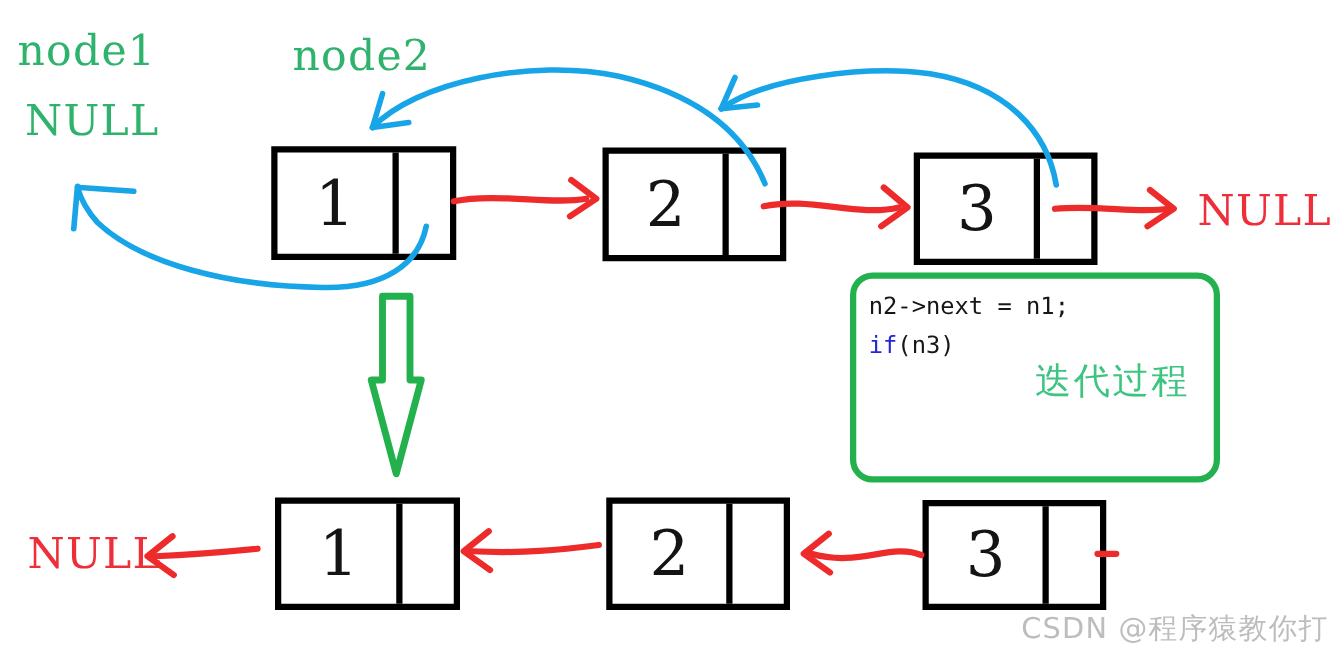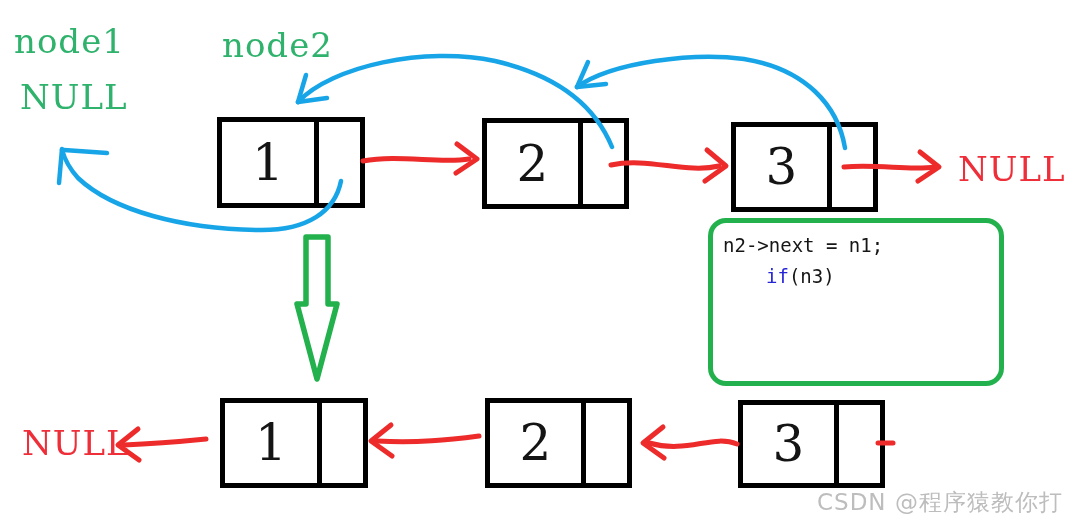--- a/index.html
+++ b/index.html
@@ -13,47 +13,47 @@
   .node{
     position:absolute;box-sizing:border-box;border:5px solid #000;background:#fff;
     display:flex;z-index:1;
   }
   .node .val{
     flex:1;display:flex;align-items:center;justify-content:center;
     font-size:50px;color:#141414;font-family:"DejaVu Serif","Liberation Serif",serif;
   }
   .node .ptr{width:41px;border-left:5px solid #000;}
   .codebox{
-    position:absolute;left:708px;top:218px;width:296px;height:168px;
+    position:absolute;left:680px;top:218px;width:296px;height:168px;
     box-sizing:border-box;border:5px solid #22b14c;border-radius:18px;
     padding:7px 0 0 10px;background:#fff;z-index:1;
     font-family:"DejaVu Sans Mono","Liberation Mono",monospace;
     font-size:19px;line-height:31px;color:#161616;
   }
   .code-line{white-space:pre;}
-  .code-line .kw{color:#2626d8;margin-left:43px;}
+  .code-line .kw{color:#2626d8;}
   .code-line.indent{padding-left:71px;}
   .annotation{
     position:absolute;left:828px;top:285px;color:#3cc480;font-size:29px;
     letter-spacing:2px;z-index:2;font-family:"DejaVu Serif","Liberation Serif",serif;
   }
   .watermark{
     position:absolute;left:817px;top:487px;color:#bdbdbd;font-size:23px;
     letter-spacing:1px;z-index:3;font-family:"DejaVu Sans","Liberation Sans",sans-serif;
   }
   svg.overlay{position:absolute;left:0;top:0;z-index:4;pointer-events:none;}
 </style>
 </head>
 <body>
 
 <div class="canvas">
 
   <div class="abs green-label" style="left:14px;top:24px;">node1</div>
   <div class="abs green-label" style="left:20px;top:80px;">NULL</div>
-  <div class="abs green-label" style="left:222px;top:28px;">node2</div>
+  <div class="abs green-label" style="left:234px;top:28px;">node2</div>
 
   <div class="abs red-label" style="left:958px;top:152px;">NULL</div>
   <div class="abs red-label" style="left:22px;top:426px;">NULL</div>
 
   <div class="node" style="left:217px;top:117px;width:148px;height:91px;">
     <div class="val">1</div>
     <div class="ptr"></div>
   </div>
   <div class="node" style="left:482px;top:118px;width:147px;height:91px;">
     <div class="val">2</div>
@@ -74,20 +74,21 @@
   </div>
   <div class="node" style="left:738px;top:400px;width:147px;height:88px;">
     <div class="val">3</div>
     <div class="ptr"></div>
   </div>
 
   <div class="codebox">
     <div class="code-line">n2-&gt;next = n1;</div>
     <div class="code-line"><span class="kw">if</span><span>(n3)</span></div>
   </div>
+  <div class="annotation">迭代过程</div>
 
   <div class="watermark">CSDN @程序猿教你打篮球</div>
 
   <svg class="overlay" width="1065" height="521" viewBox="0 0 1065 521">
 
     <g stroke="#18a5e8" stroke-width="4.5" fill="none" stroke-linecap="round">
       <path d="M612,147 C596,108 560,76 495,61 C425,46 332,66 298,102"></path>
       <path d="M298,102 L306,75"></path>
       <path d="M298,102 L327,98"></path>
     </g>

